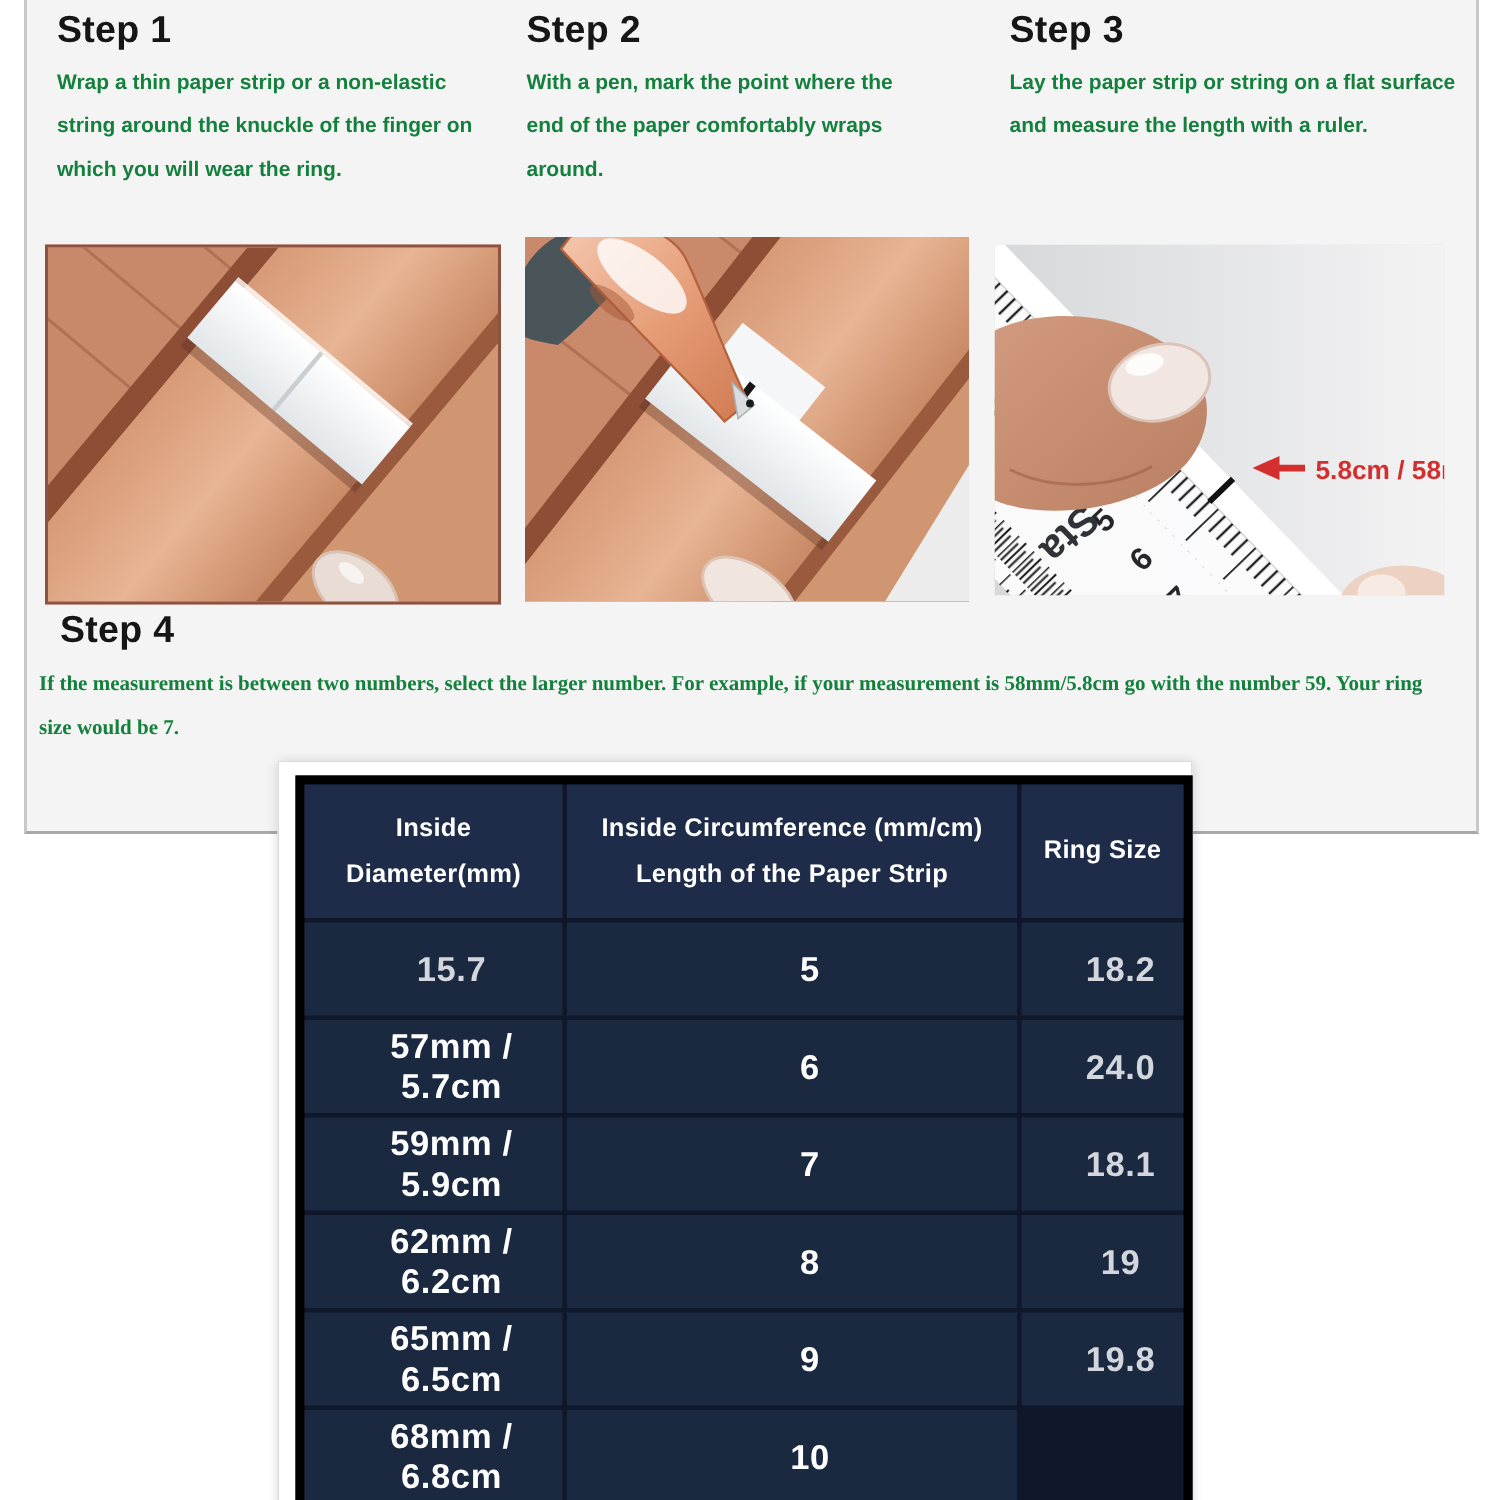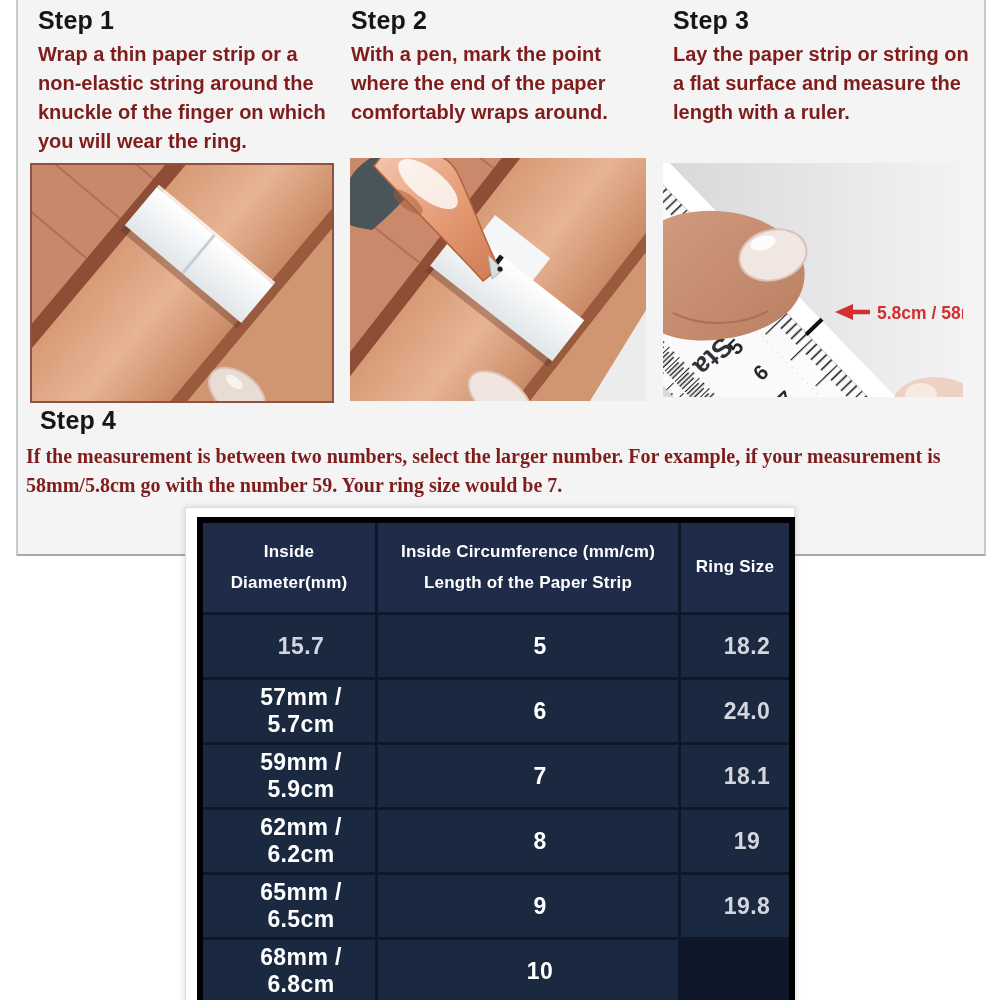--- a/index.html
+++ b/index.html
@@ -12,21 +12,21 @@
   
   .guide-panel{
     position:absolute;left:16px;top:-8px;width:966px;height:560px;
     background:#f4f4f5;
     border:2px solid #c9c9c9;border-bottom-color:#a9a9a9;
   }
   .step-title{
     position:absolute;color:#161616;font-size:25px;font-weight:600;letter-spacing:.2px;
   }
   .step-text{
-    position:absolute;color:#7f1d1d;font-size:20px;font-weight:700;line-height:29px;
+    position:absolute;color:#15803d;font-size:14px;font-weight:700;line-height:29px;
   }
   .photo{position:absolute;overflow:hidden;background:#cf9273;}
   .photo svg{display:block;}
   #photo1{left:30px;top:163px;width:300px;height:236px;border:2px solid rgba(92,29,21,.55);}
   #photo2{left:350px;top:158px;width:296px;height:243px;}
   #photo3{left:663px;top:163px;width:300px;height:234px;background:#e9eaec;}
   
   #step4-title{left:38px;top:404px;}
   #step4-text{left:38px;top:440px;width:935px;}
   

